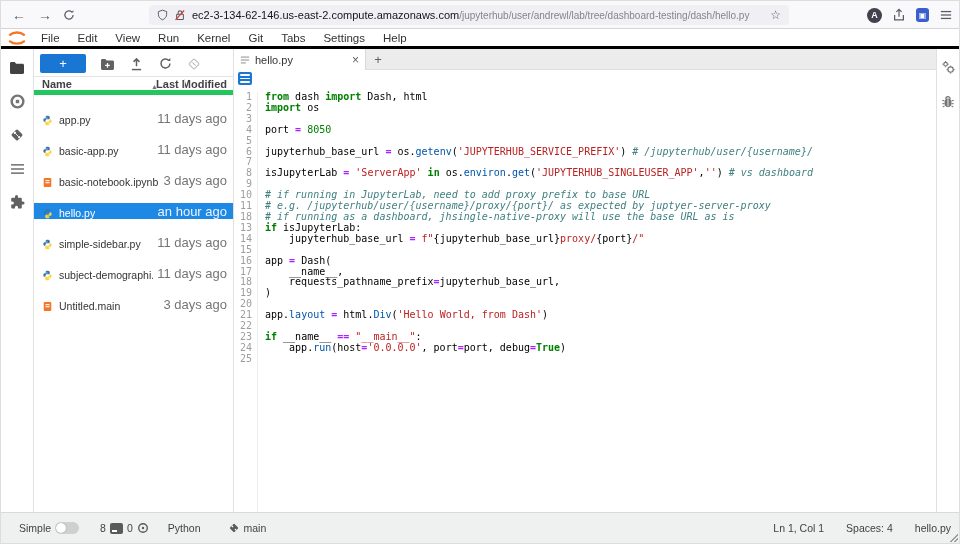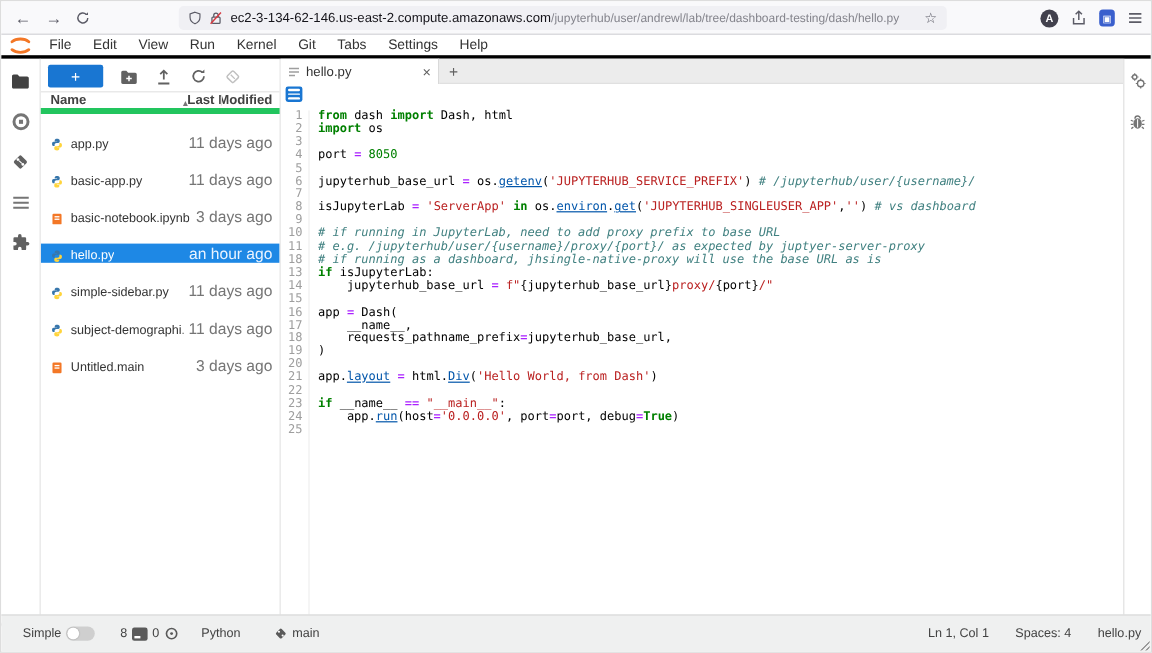--- a/index.html
+++ b/index.html
@@ -71,21 +71,21 @@
              justify-content:center; gap:2px; padding:0 2px; cursor:pointer; }
   .toc-btn i { display:block; height:1.5px; background:#fff; border-radius:1px; }
   .codewrap { flex:1; display:flex; font-family:"DejaVu Sans Mono",monospace; font-size:10px; line-height:10.9px; padding-top:5px; overflow:hidden; }
   .gutter { width:24px; text-align:right; color:#9e9e9e; padding-right:5px; border-right:1px solid #efefef; flex:none; }
   .codelines { padding-left:7px; white-space:pre; }
   .tok-k { color:#008000; font-weight:bold; }
   .tok-s { color:#ba2121; }
   .tok-c { color:#408080; font-style:italic; }
   .tok-n { color:#008000; }
   .tok-o { color:#aa22ff; font-weight:bold; }
-  .tok-p { color:#0055aa;text-decoration:underline; }
+  .tok-p { color:#0055aa; }
   .tok-t { color:#000; }
 
   .rightbar { width:23px; border-left:1px solid #e0e0e0; background:#fff; display:flex; flex-direction:column; align-items:center; padding-top:10px; gap:18px; }
   .rb-icon { width:16px; height:16px; color:#757575; display:flex; align-items:center; justify-content:center; }
 
   
   .hscroll { position:absolute; left:0; bottom:19px; width:868px; height:7px; background:#c9c9c9;
              border-radius:4px; opacity:.85; }
 
   

